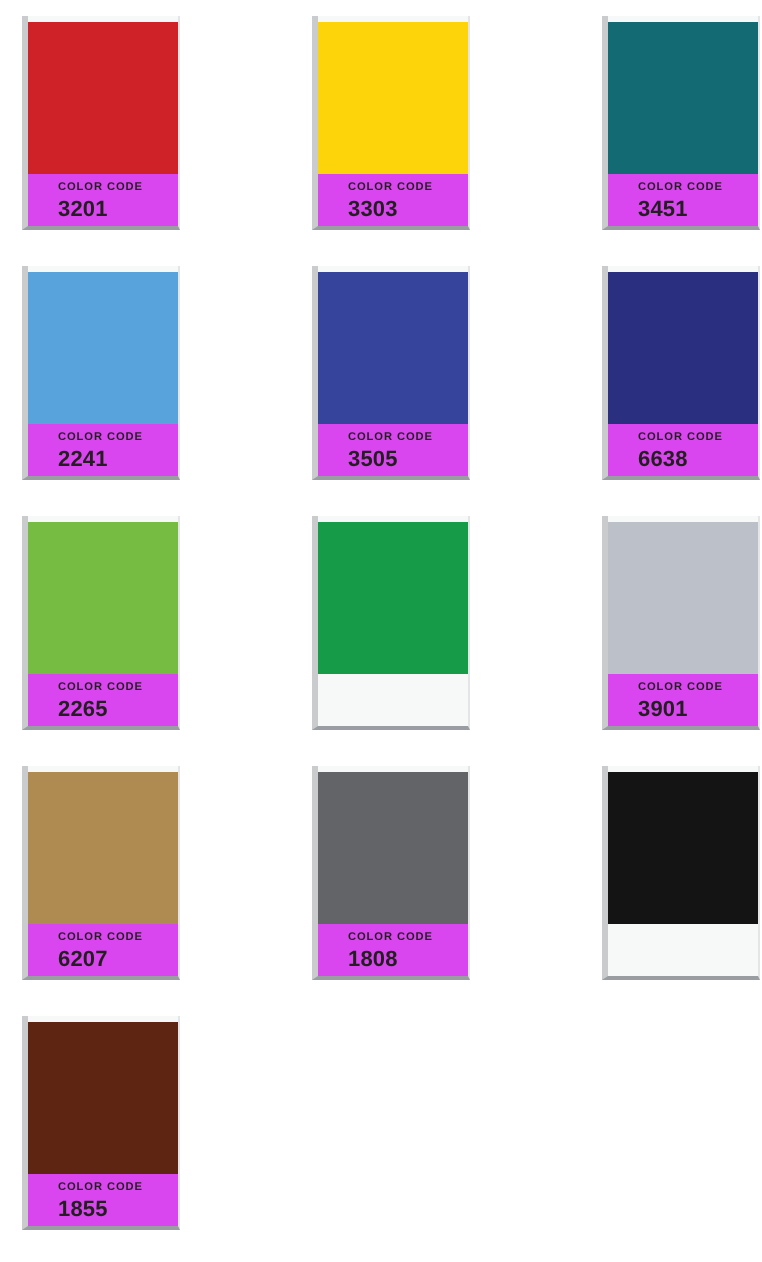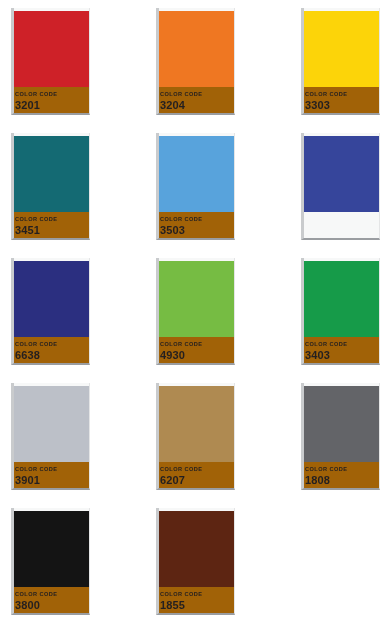--- a/index.html
+++ b/index.html
@@ -57,22 +57,22 @@
     border-top: 1px solid rgba(255,255,255,0.0);
   }
 
   .swatch-text {
     position: absolute;
     left: 0;
     top: 79px;
     width: 75px;
     height: 26px;
     box-sizing: border-box;
-    padding: 4px 0 0 1px;
-    background: #a16207;
+    padding: 4px 0 0 15px;
+    background: #d946ef;
   }
 
   .swatch-label {
     display: block;
     font-family: "Liberation Sans", sans-serif;
     font-size: 5.6px;
     font-weight: bold;
     letter-spacing: 0.45px;
     color: #231f20;
     line-height: 7px;
@@ -100,29 +100,20 @@
       <div class="swatch-card">
         <div class="swatch-color" style="background-color: rgb(206, 33, 40);"></div>
         <div class="swatch-text">
           <span class="swatch-label">COLOR CODE</span>
           <span class="swatch-code">3201</span>
         </div>
       </div>
     </div>
     <div class="swatch-cell">
       <div class="swatch-card">
-        <div class="swatch-color" style="background-color: rgb(239, 119, 34);"></div>
-        <div class="swatch-text">
-          <span class="swatch-label">COLOR CODE</span>
-          <span class="swatch-code">3204</span>
-        </div>
-      </div>
-    </div>
-    <div class="swatch-cell">
-      <div class="swatch-card">
         <div class="swatch-color" style="background-color: rgb(252, 212, 9);"></div>
         <div class="swatch-text">
           <span class="swatch-label">COLOR CODE</span>
           <span class="swatch-code">3303</span>
         </div>
       </div>
     </div>
     <div class="swatch-cell">
       <div class="swatch-card">
         <div class="swatch-color" style="background-color: rgb(20, 106, 115);"></div>
@@ -130,54 +121,54 @@
           <span class="swatch-label">COLOR CODE</span>
           <span class="swatch-code">3451</span>
         </div>
       </div>
     </div>
     <div class="swatch-cell">
       <div class="swatch-card">
         <div class="swatch-color" style="background-color: rgb(88, 163, 220);"></div>
         <div class="swatch-text">
           <span class="swatch-label">COLOR CODE</span>
-          <span class="swatch-code">3503</span>
+          <span class="swatch-code">2241</span>
         </div>
       </div>
     </div>
     <div class="swatch-cell">
       <div class="swatch-card">
         <div class="swatch-color" style="background-color: rgb(54, 69, 155);"></div>
+        <div class="swatch-text">
+          <span class="swatch-label">COLOR CODE</span>
+          <span class="swatch-code">3505</span>
+        </div>
       </div>
     </div>
     <div class="swatch-cell">
       <div class="swatch-card">
         <div class="swatch-color" style="background-color: rgb(43, 47, 128);"></div>
         <div class="swatch-text">
           <span class="swatch-label">COLOR CODE</span>
           <span class="swatch-code">6638</span>
         </div>
       </div>
     </div>
     <div class="swatch-cell">
       <div class="swatch-card">
         <div class="swatch-color" style="background-color: rgb(118, 188, 67);"></div>
         <div class="swatch-text">
           <span class="swatch-label">COLOR CODE</span>
-          <span class="swatch-code">4930</span>
+          <span class="swatch-code">2265</span>
         </div>
       </div>
     </div>
     <div class="swatch-cell">
       <div class="swatch-card">
         <div class="swatch-color" style="background-color: rgb(22, 155, 73);"></div>
-        <div class="swatch-text">
-          <span class="swatch-label">COLOR CODE</span>
-          <span class="swatch-code">3403</span>
-        </div>
       </div>
     </div>
     <div class="swatch-cell">
       <div class="swatch-card">
         <div class="swatch-color" style="background-color: rgb(188, 192, 200);"></div>
         <div class="swatch-text">
           <span class="swatch-label">COLOR CODE</span>
           <span class="swatch-code">3901</span>
         </div>
       </div>
@@ -196,24 +187,20 @@
         <div class="swatch-color" style="background-color: rgb(99, 100, 104);"></div>
         <div class="swatch-text">
           <span class="swatch-label">COLOR CODE</span>
           <span class="swatch-code">1808</span>
         </div>
       </div>
     </div>
     <div class="swatch-cell">
       <div class="swatch-card">
         <div class="swatch-color" style="background-color: rgb(20, 20, 20);"></div>
-        <div class="swatch-text">
-          <span class="swatch-label">COLOR CODE</span>
-          <span class="swatch-code">3800</span>
-        </div>
       </div>
     </div>
     <div class="swatch-cell">
       <div class="swatch-card">
         <div class="swatch-color" style="background-color: rgb(93, 37, 18);"></div>
         <div class="swatch-text">
           <span class="swatch-label">COLOR CODE</span>
           <span class="swatch-code">1855</span>
         </div>
       </div>

